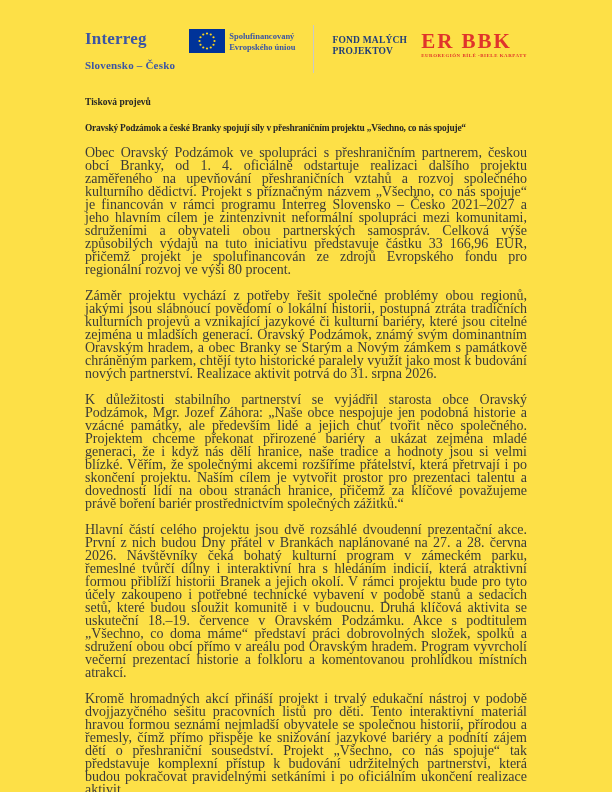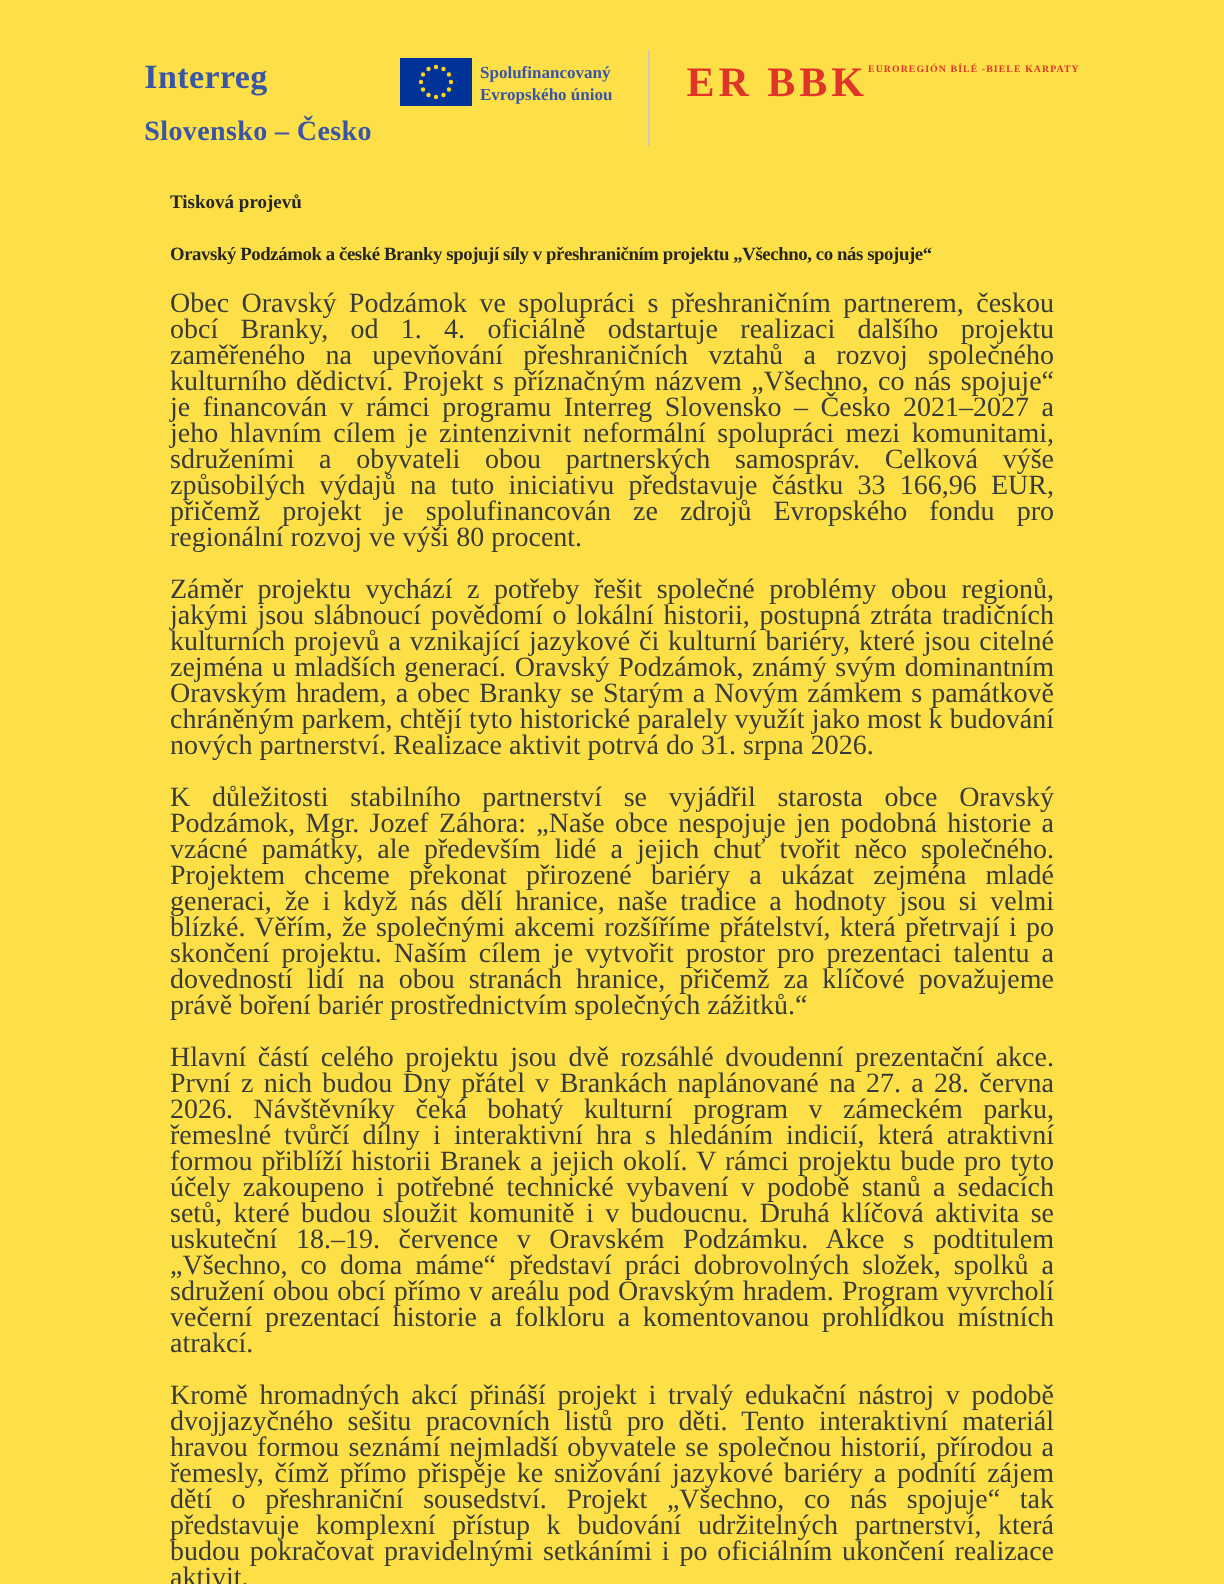--- a/index.html
+++ b/index.html
@@ -19,37 +19,37 @@
     gap:14px;
     margin:0 -30px 20px -30px;
     height:52px;
   }
   .interreg-block{display:flex;flex-direction:column;padding-top:5px;}
   .interreg-word{
     font-size:17px;font-weight:bold;color:#3b55a5;
     letter-spacing:.2px;line-height:17px;
   }
   .interreg-sub{
-    font-size:14px;font-weight:bold;color:#3b55a5;
+    font-size:11px;font-weight:bold;color:#3b55a5;
     margin-top:12px;letter-spacing:.2px;
   }
   .eu-block{display:flex;gap:4px;align-items:flex-start;padding-top:4px;}
   .eu-flag{display:block;}
   .eu-text{
     font-size:8.5px;font-weight:bold;color:#3b55a5;line-height:10.5px;
     padding-top:2px;
   }
   .header-divider{
     width:1px;height:48px;background:#c9c9c9;margin:0 4px;
   }
   .fond-block{
     font-size:9.5px;font-weight:bold;color:#1f3d7a;
     line-height:11px;letter-spacing:.2px;padding-top:10px;
   }
-  .erbbk-block{display:flex;padding-top:6px;}
+  .erbbk-block{display:flex;flex-direction:column;padding-top:6px;}
   .erbbk-word{
     font-size:21px;font-weight:800;color:#e0342b;
     letter-spacing:2px;line-height:20px;
     font-stretch:expanded;
   }
   .erbbk-sub{
     font-size:4.9px;font-weight:bold;color:#e0342b;
     letter-spacing:.55px;margin-top:2px;white-space:nowrap;
   }
   
@@ -107,20 +107,24 @@
         </g>
       </svg>
       <div class="eu-text">
         <div>Spolufinancovaný</div>
         <div>Evropského úniou</div>
       </div>
     </div>
 
     <div class="header-divider"></div>
 
+    <div class="fond-block">
+      <div>FOND MALÝCH</div>
+      <div>PROJEKTOV</div>
+    </div>
 
     <div class="erbbk-block">
       <span class="erbbk-word">ER BBK</span>
       <span class="erbbk-sub">EUROREGIÓN BÍLÉ -BIELE KARPATY</span>
     </div>
 
   </div>
 
   <p class="doc-title">Tisková projevů</p>
 

